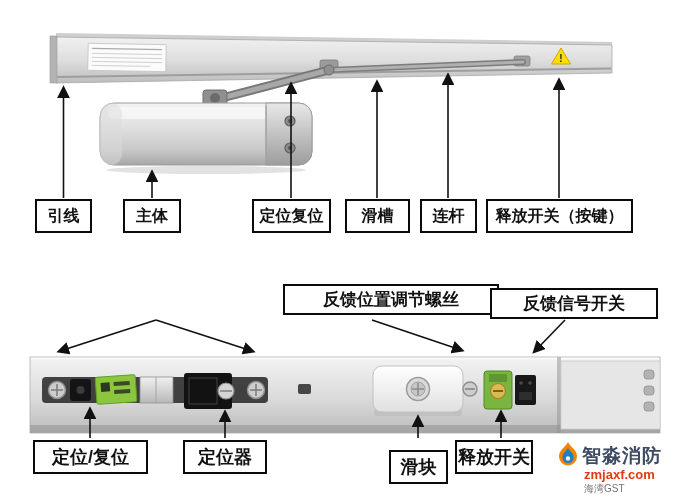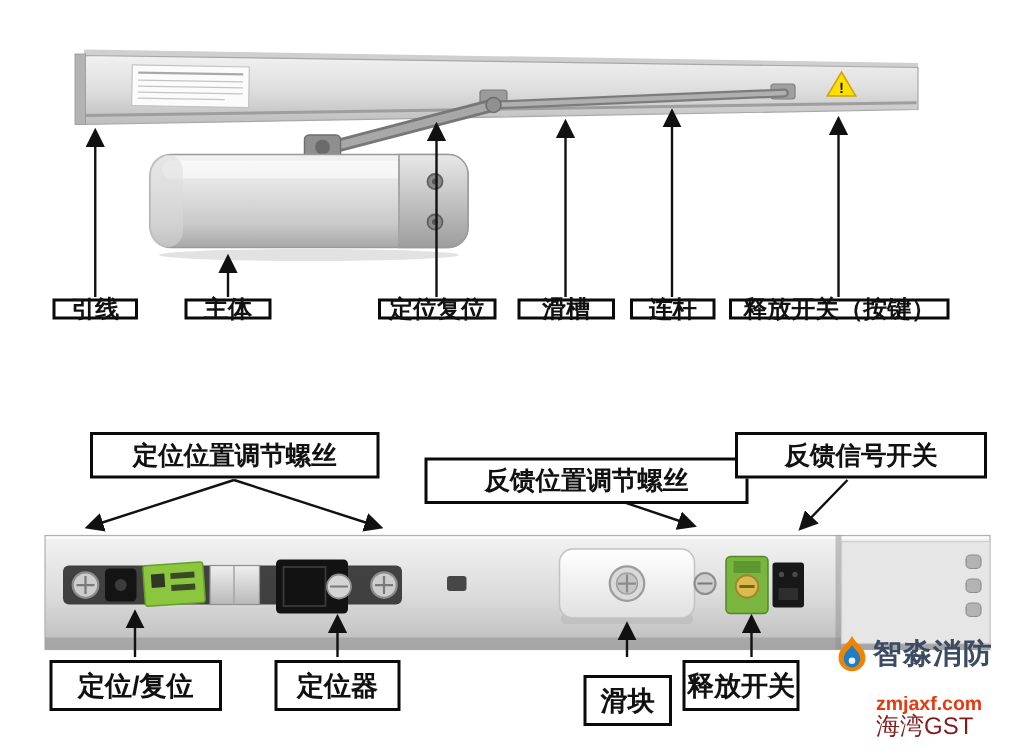--- a/index.html
+++ b/index.html
@@ -6,28 +6,28 @@
   body{font-family:"Liberation Sans","DejaVu Sans",sans-serif;}
   .canvas{position:relative;width:674px;height:499px;background:#fff;overflow:hidden;}
   .art{position:absolute;left:0;top:0;width:674px;height:499px;}
   .lbl{
     position:absolute;
     box-sizing:border-box;
     display:flex;align-items:center;justify-content:center;
     border:2px solid #0a0a0a;background:#fff;color:#111;
     font-weight:600;white-space:nowrap;z-index:3;
   }
-  .s1{height:14px;font-size:16px;}
+  .s1{height:34px;font-size:16px;}
   .s2{height:31px;font-size:17px;}
   .s3{height:34px;font-size:18px;}
   .watermark{position:absolute;right:12px;bottom:5px;z-index:4;line-height:1.12;}
   .wm-row{display:flex;align-items:center;gap:3px;}
   .wm-brand{font-size:19px;font-weight:bold;color:#3c4a63;letter-spacing:1px;text-align:right;}
-  .wm-url{font-size:13px;color:#e8380d;font-weight:bold;margin-left:27px;margin-top:12px;}
-  .wm-sub{font-size:16px;color:#7f1d1d;margin-left:27px;}
+  .wm-url{font-size:13px;color:#e8380d;font-weight:bold;margin-left:27px;}
+  .wm-sub{font-size:10px;color:#737373;margin-left:27px;}
 </style>
 </head>
 <body>
 
 <div class="canvas">
 
   <svg class="art" viewBox="0 0 674 499" aria-hidden="true">
     <defs>
       <linearGradient id="railGrad" x1="0" y1="0" x2="0" y2="1">
         <stop offset="0" stop-color="#f1f1f1"></stop>
@@ -204,22 +204,21 @@
     </g>
   </svg>
 
   <div class="lbl s1" style="left:35px;top:199px;width:57px">引线</div>
   <div class="lbl s1" style="left:252px;top:199px;width:79px">定位复位</div>
   <div class="lbl s1" style="left:123px;top:199px;width:58px">主体</div>
   <div class="lbl s1" style="left:345px;top:199px;width:65px">滑槽</div>
   <div class="lbl s1" style="left:420px;top:199px;width:57px">连杆</div>
   <div class="lbl s1" style="left:486px;top:199px;width:147px">释放开关（按键）</div>
 
-  <div class="lbl s2" style="left:60px;top:288px;width:193px">定位位置调节螺丝</div>
-  <div class="lbl s2" style="left:283px;top:305px;width:216px">反馈位置调节螺丝</div>
+  <div class="lbl s2" style="left:283px;top:284px;width:216px">反馈位置调节螺丝</div>
   <div class="lbl s2" style="left:490px;top:288px;width:168px">反馈信号开关</div>
 
   <div class="lbl s3" style="left:33px;top:440px;width:115px">定位/复位</div>
   <div class="lbl s3" style="left:183px;top:440px;width:84px">定位器</div>
   <div class="lbl s3" style="left:389px;top:450px;width:59px">滑块</div>
   <div class="lbl s3" style="left:455px;top:440px;width:78px">释放开关</div>
 
   <div class="watermark">
     <div class="wm-row">
       <svg class="wm-logo" width="22" height="26" viewBox="0 0 22 26" aria-hidden="true">

